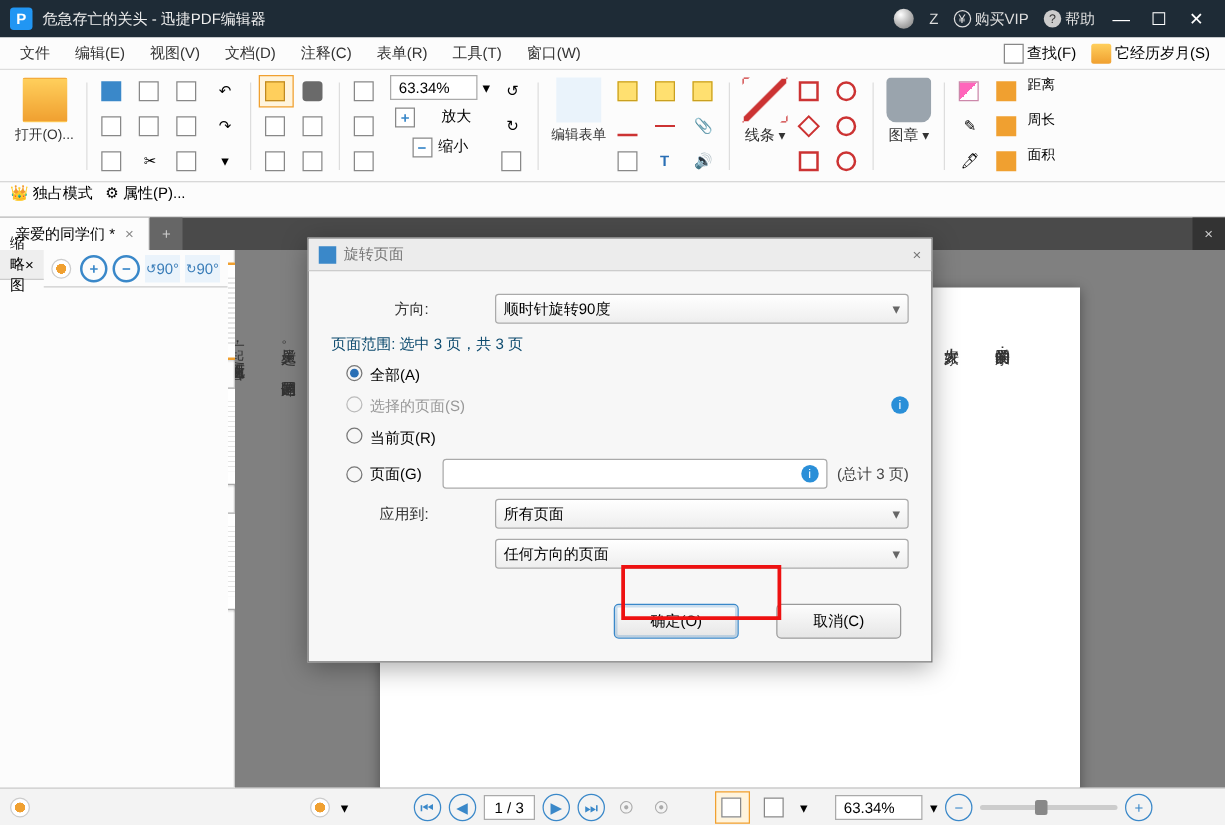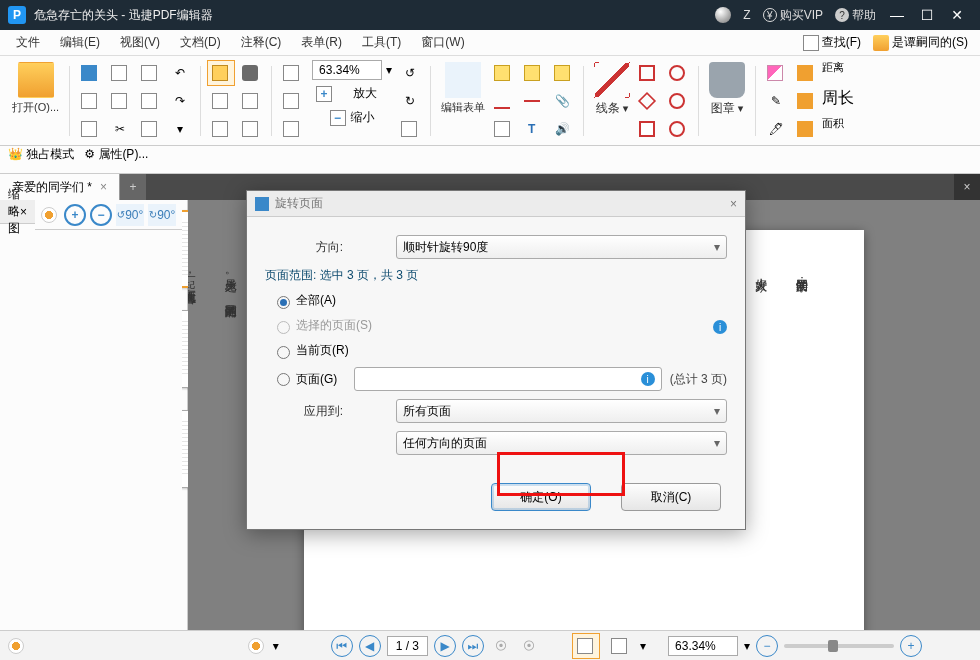--- a/index.html
+++ b/index.html
@@ -71,21 +71,21 @@
 
 .modal { position:absolute; left:246px; top:190px; width:500px; background:#f7f7f7; border:1px solid #777; box-shadow:0 4px 20px rgba(0,0,0,.35); }
 .modal .mtitle { height:26px; background:#ececec; border-bottom:1px solid #ccc; display:flex; align-items:center; padding:0 8px; color:#777; }
 .modal .mtitle .x { margin-left:auto; color:#777; }
 .modal .mbody { padding:10px 18px 6px 18px; }
 .mrow { display:flex; align-items:center; margin:8px 0;gap:45px; }
 .mlabel { width:86px; text-align:right; padding-right:8px; color:#333; }
 .mselect { flex:1; height:24px; border:1px solid #aaa; background:linear-gradient(#fff,#eee); padding:0 6px; display:flex; align-items:center; justify-content:space-between; border-radius:3px; }
 .mselect .arrow { color:#666; }
 .mrange { color:#0c4a6e; margin:6px 0 4px 0; }
-.radio { display:flex; align-items:flex-end; margin:8px 0 8px 12px; }
+.radio { display:flex; align-items:flex-start; margin:8px 0 8px 12px; }
 .radio .dot { width:13px; height:13px; border:1px solid #777; border-radius:50%; margin-right:6px; display:flex; align-items:center; justify-content:center; }
 .radio.sel .dot::after { content:""; width:7px; height:7px; background:#2a6fb5; border-radius:50%; }
 .radio.dis { color:#999; }
 .radio.dis .dot { border-color:#bbb; }
 .minput { flex:1; height:24px; border:1px solid #aaa; background:#fff; border-radius:3px; display:flex; align-items:center; padding:0 6px; }
 .minfo { width:14px; height:14px; background:#2a8fd8; color:#fff; border-radius:50%; font-size:10px; display:flex; align-items:center; justify-content:center; margin-left:auto; }
 .mtotal { margin-left:8px; color:#444; }
 .mfooter { display:flex; justify-content:flex-end; gap:30px; padding:14px 24px 18px; }
 .mbtn { width:100px; height:28px; border:1px solid #9a9a9a; background:linear-gradient(#fdfdfd,#e6e6e6); border-radius:4px; display:flex; align-items:center; justify-content:center; }
 .mbtn.primary { border:1.5px solid #3a88c9; box-shadow:0 0 0 2px rgba(58,136,201,.25) inset; }
@@ -149,21 +149,21 @@
   <span class="mitem">表单(R)</span>
   <span class="mitem">工具(T)</span>
   <span class="mitem">窗口(W)</span>
   <span class="spacer"></span>
   <span class="ritem">
       <span class="icon-box i-doc"></span>
       <span>查找(F)</span>
     </span>
   <span class="ritem">
       <span class="icon-box i-open"></span>
-      <span>是谭嗣同的(S)</span>
+      <span>它经历岁月(S)</span>
     </span>
 </div>
 
 <div class="ribbon">
   <div class="rbigbtn">
     <div class="bicon i-open"></div>
     <div class="blabel">打开(O)...</div>
   </div>
   <div class="vdiv"></div>
   <div class="rsmallcol">
@@ -347,21 +347,21 @@
         <div class="sbtn">
           <span class="icon-box i-star"></span>
         </div>
         <span style="font-size:11px;">距离</span>
       </div>
     <div class="rsmallrow">
         <div class="sbtn">✎</div>
         <div class="sbtn">
           <span class="icon-box i-star"></span>
         </div>
-        <span style="font-size:16px;">周长</span>
+        <span style="font-size:11px;">周长</span>
       </div>
     <div class="rsmallrow">
         <div class="sbtn">🖊</div>
         <div class="sbtn">
           <span class="icon-box i-star"></span>
         </div>
         <span style="font-size:11px;">面积</span>
       </div>
   </div>
 </div>

